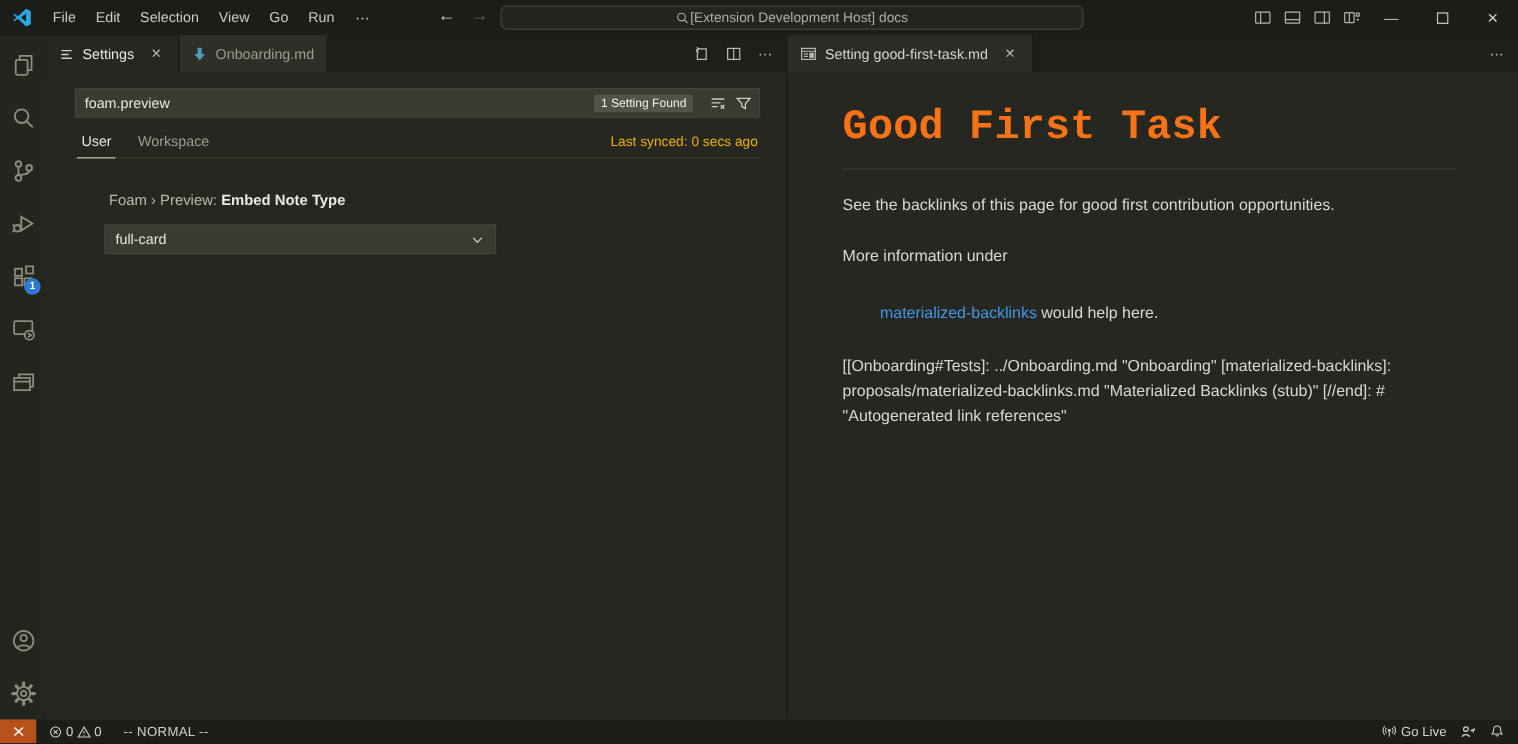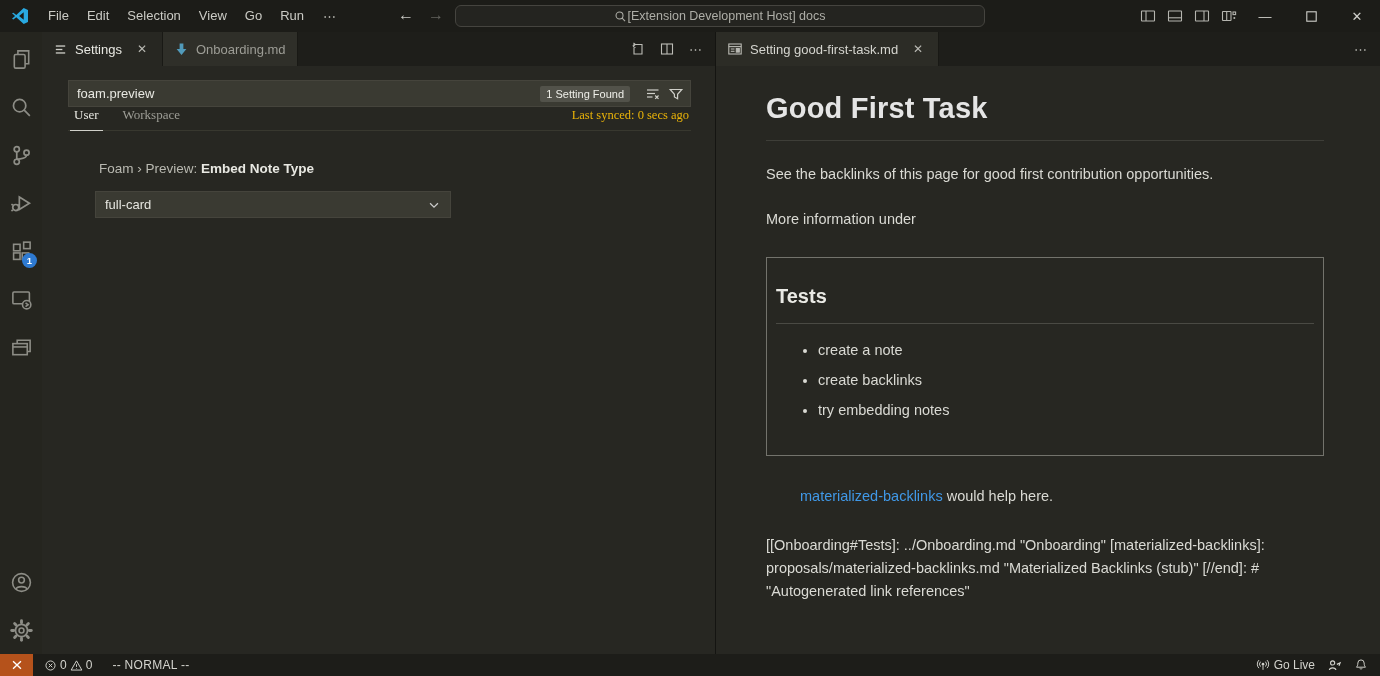--- a/index.html
+++ b/index.html
@@ -56,38 +56,38 @@
 
   
   .settings-body { flex:1; padding:14px 24px 0 26px; }
   .settings-search {
     height:27px; background:#3a3a32; border:1px solid #45443c;
     display:flex; align-items:center; padding:0 6px 0 8px; color:#e8e8e2; font-size:13px;
   }
   .ss-value { flex:1; }
   .ss-badge { background:#52524a; color:#efefe9; font-size:11px; padding:2px 6px; border-radius:2px; margin-right:8px; white-space:nowrap; }
   .ss-ico { color:#cfcfc9; margin-left:7px; }
-  .scope-row { display:flex; align-items:flex-end; border-bottom:1px solid #38382f; padding:0 2px;font-family:Liberation Serif, serif; }
+  .scope-row { display:flex; align-items:flex-end; margin-top:14px; border-bottom:1px solid #38382f; padding:0 2px; }
   .scope-tab { font-size:13px; padding:0 4px 7px 4px; margin-right:16px; color:#9d9d96; }
   .scope-tab.active { color:#e8e8e2; border-bottom:1.5px solid #d0d0ca; margin-bottom:-1px; }
   .sync-label { margin-left:auto; padding-bottom:7px; color:#eab308; font-size:12.5px; }
 
   .setting-item { margin:30px 0 0 27px; }
   .setting-title { font-size:13.5px; color:#b9b9b1; padding-left:4px; }
   .setting-title b { color:#e8e8e2; font-weight:bold; }
   .setting-select {
     margin-top:15px; width:356px; height:27px; background:#3a3a32; border:1px solid #45443c;
     display:flex; align-items:center; padding:0 9px; color:#e6e6e0; font-size:13px;
   }
   .setting-select .chev { margin-left:auto; color:#cccccc; }
 
   
   .preview-scroll { flex:1; overflow:hidden; padding:0 0 0 50px; }
   .md { width:558px; color:#dadad4; font-size:14.5px; line-height:1.5; }
-  .md h1 { margin-top:21px; font-size:29px; font-weight:bold; color:#e5e5e5; letter-spacing:.2px; }
+  .md h1 { margin-top:21px; font-size:38px; font-weight:bold; color:#f97316; letter-spacing:.2px;font-family:Liberation Mono, monospace; }
   .md .hr1 { border:none; border-top:1px solid #3e3e38; margin:9px 0 0 0; }
   .md .p1 { margin-top:23px; }
   .md .p2 { margin-top:24px; }
   .md-card { margin-top:26px; border:1px solid #73736c; padding:23px 9px 26px 9px; }
   .md-card h2 { font-size:20px; font-weight:bold; color:#eaeae5; }
   .md-card .hr2 { border:none; border-top:1px solid #4a4a44; margin:12px 0 0 0; }
   .md-card ul { margin:16px 0 0 0; padding-left:42px; }
   .md-card li { margin-bottom:8px; color:#dadad4; }
   .md .p-link { margin-top:30px;margin-left:34px; }
   .md .wikilink { color:#4098e7; cursor:pointer; }
@@ -330,29 +330,20 @@
         </div>
       </div>
 
       <div class="preview-scroll">
         <div class="md">
           <h1>Good First Task</h1>
           <hr class="hr1">
           <p class="p1">See the backlinks of this page for good first contribution opportunities.</p>
           <p class="p2">More information under</p>
 
-          <div class="md-card">
-            <h2>Tests</h2>
-            <hr class="hr2">
-            <ul>
-              <li>create a note</li>
-              <li>create backlinks</li>
-              <li>try embedding notes</li>
-            </ul>
-          </div>
 
           <p class="p-link"><span class="wikilink">materialized-backlinks</span><span> would help here.</span></p>
 
           <p class="refs">[[Onboarding#Tests]: ../Onboarding.md "Onboarding" [materialized-backlinks]: proposals/materialized-backlinks.md "Materialized Backlinks (stub)" [//end]: # "Autogenerated link references"</p>
         </div>
       </div>
     </div>
   </div>
 
   <div class="statusbar">

